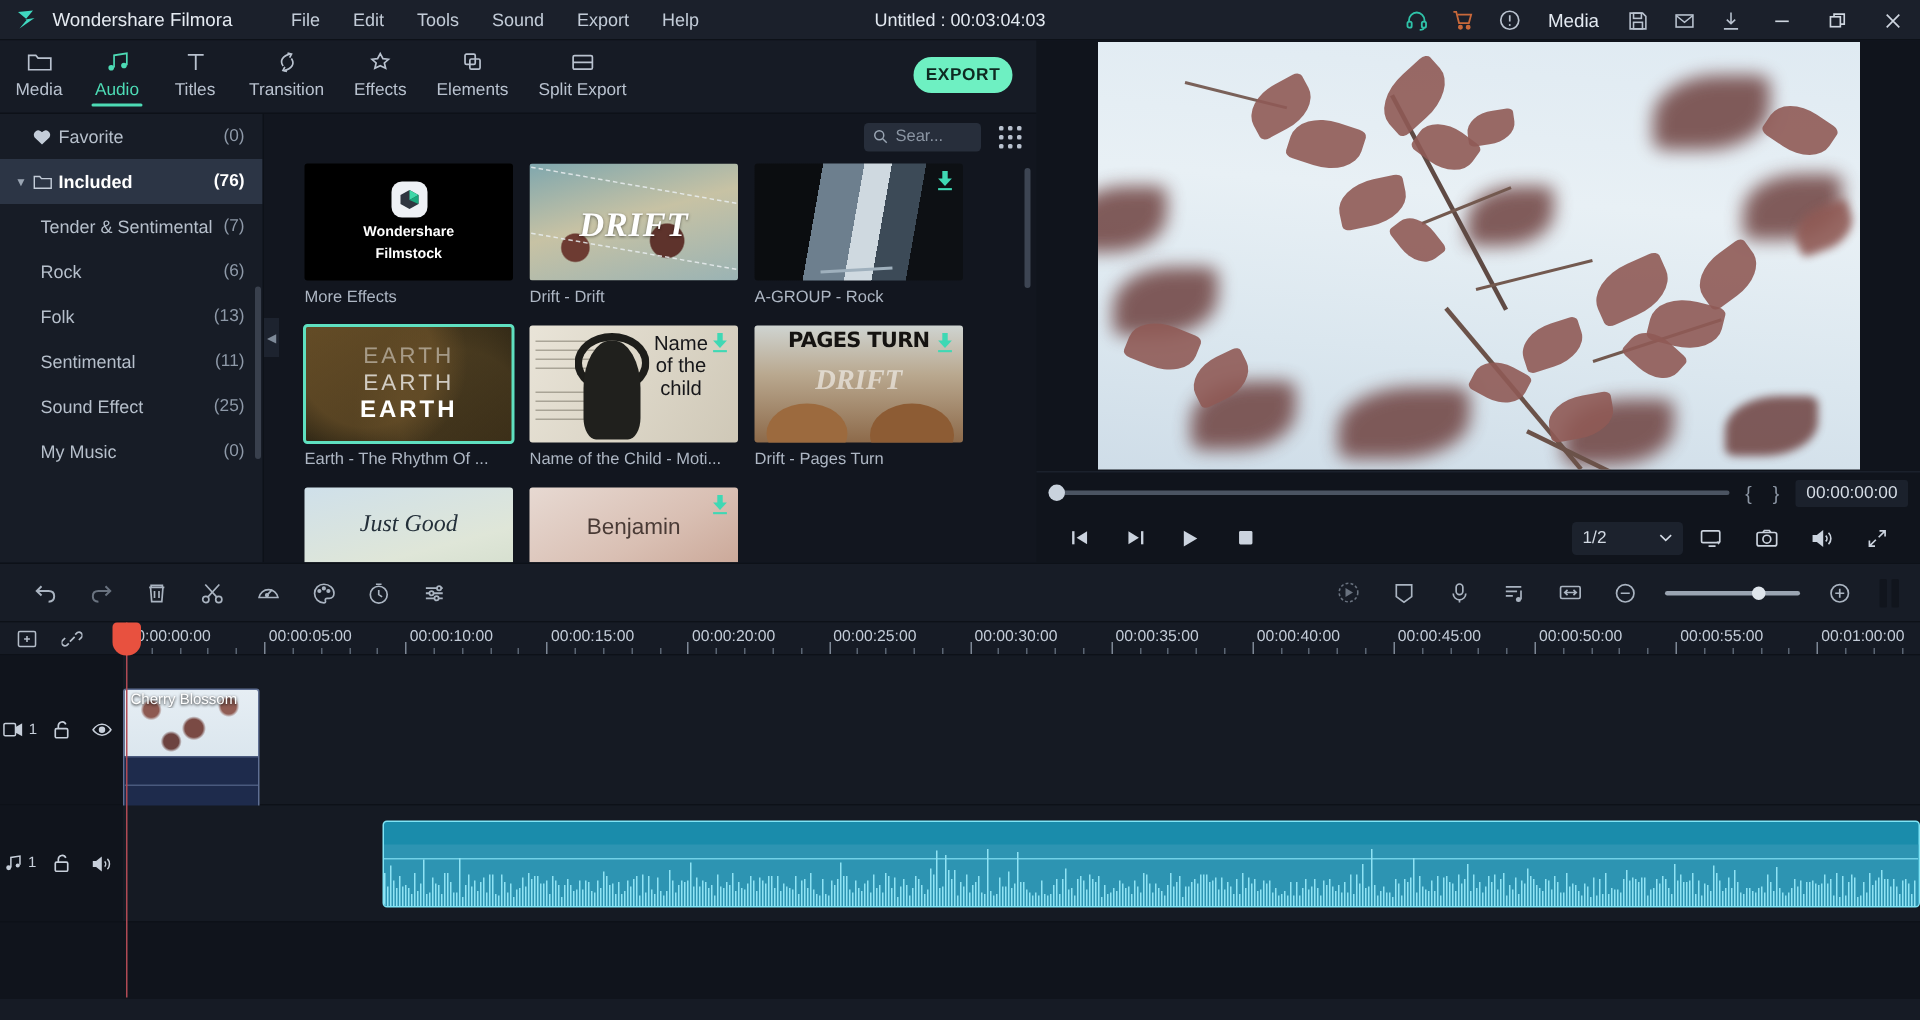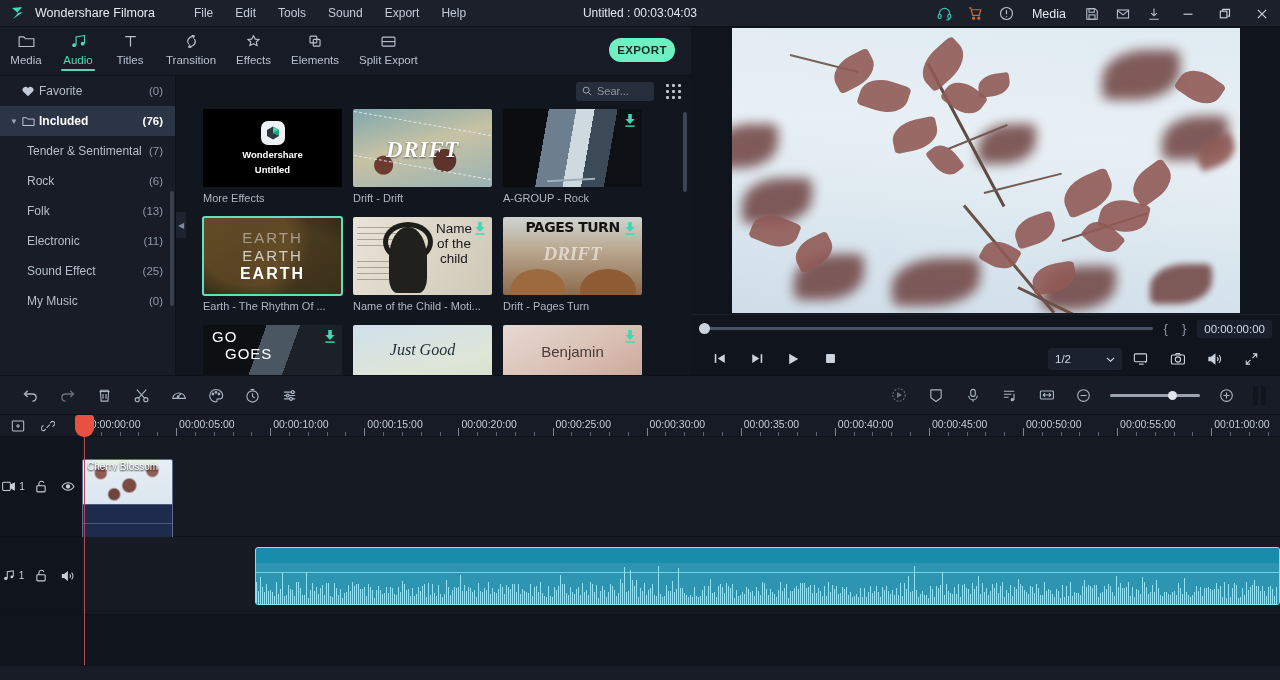--- a/index.html
+++ b/index.html
@@ -516,21 +516,21 @@
     </div>
     <div class="cat sub">
       <span class="nm">Rock</span>
       <span class="ct">(6)</span>
     </div>
     <div class="cat sub">
       <span class="nm">Folk</span>
       <span class="ct">(13)</span>
     </div>
     <div class="cat sub">
-      <span class="nm">Electronic</span>
+      <span class="nm">Sentimental</span>
       <span class="ct">(11)</span>
     </div>
     <div class="cat sub">
       <span class="nm">Sound Effect</span>
       <span class="ct">(25)</span>
     </div>
     <div class="cat sub">
       <span class="nm">My Music</span>
       <span class="ct">(0)</span>
     </div>
@@ -567,21 +567,21 @@
       <div class="card">
         <div class="thumb t-filmstock">
           <div class="fs-logo">
             <svg width="16" height="16" viewBox="0 0 16 16">
               <path d="M8 1.6 14 5v6L8 14.4 2 11V5z" fill="#2f3640"></path>
               <path d="M8 1.6 14 5 8 8.3z" fill="#3fd8a8"></path>
               <path d="M8 8.3 14 5v6z" fill="#19a87c"></path>
             </svg>
           </div>
           <div class="fs-txt">Wondershare</div>
-          <div class="fs-txt">Untitled</div>
+          <div class="fs-txt">Filmstock</div>
         </div>
         <div class="card-label">More Effects</div>
       </div>
 
       <div class="card">
         <div class="thumb t-drift">
           <div class="drift-line" style="top:14px;transform:rotate(10deg)"></div>
           <div class="drift-line" style="top:58px;transform:rotate(10deg)"></div>
           <div class="drift-txt">DRIFT</div>
         </div>
@@ -651,33 +651,20 @@
             <svg width="12" height="14" viewBox="0 0 12 14" fill="currentColor">
               <rect x="4.2" y="0" width="3.6" height="6"></rect>
                 <path d="M6 10 1.4 5h9.2z"></path>
                 <rect x="1.4" y="11.4" width="9.2" height="1.4"></rect>
             </svg>
           </span>
         </div>
         <div class="card-label">Drift - Pages Turn</div>
       </div>
 
-      <div class="card">
-        <div class="thumb t-go">
-          <div class="go-txt">GO</div>
-          <div class="go-txt2">GOES</div>
-          <span class="dl-ic">
-            <svg width="12" height="14" viewBox="0 0 12 14" fill="currentColor">
-              <rect x="4.2" y="0" width="3.6" height="6"></rect>
-                <path d="M6 10 1.4 5h9.2z"></path>
-                <rect x="1.4" y="11.4" width="9.2" height="1.4"></rect>
-            </svg>
-          </span>
-        </div>
-      </div>
 
       <div class="card">
         <div class="thumb t-blue">
           <div class="blue-txt">Just Good</div>
         </div>
       </div>
 
       <div class="card">
         <div class="thumb t-benj">
           <div class="benj-txt">Benjamin</div>

